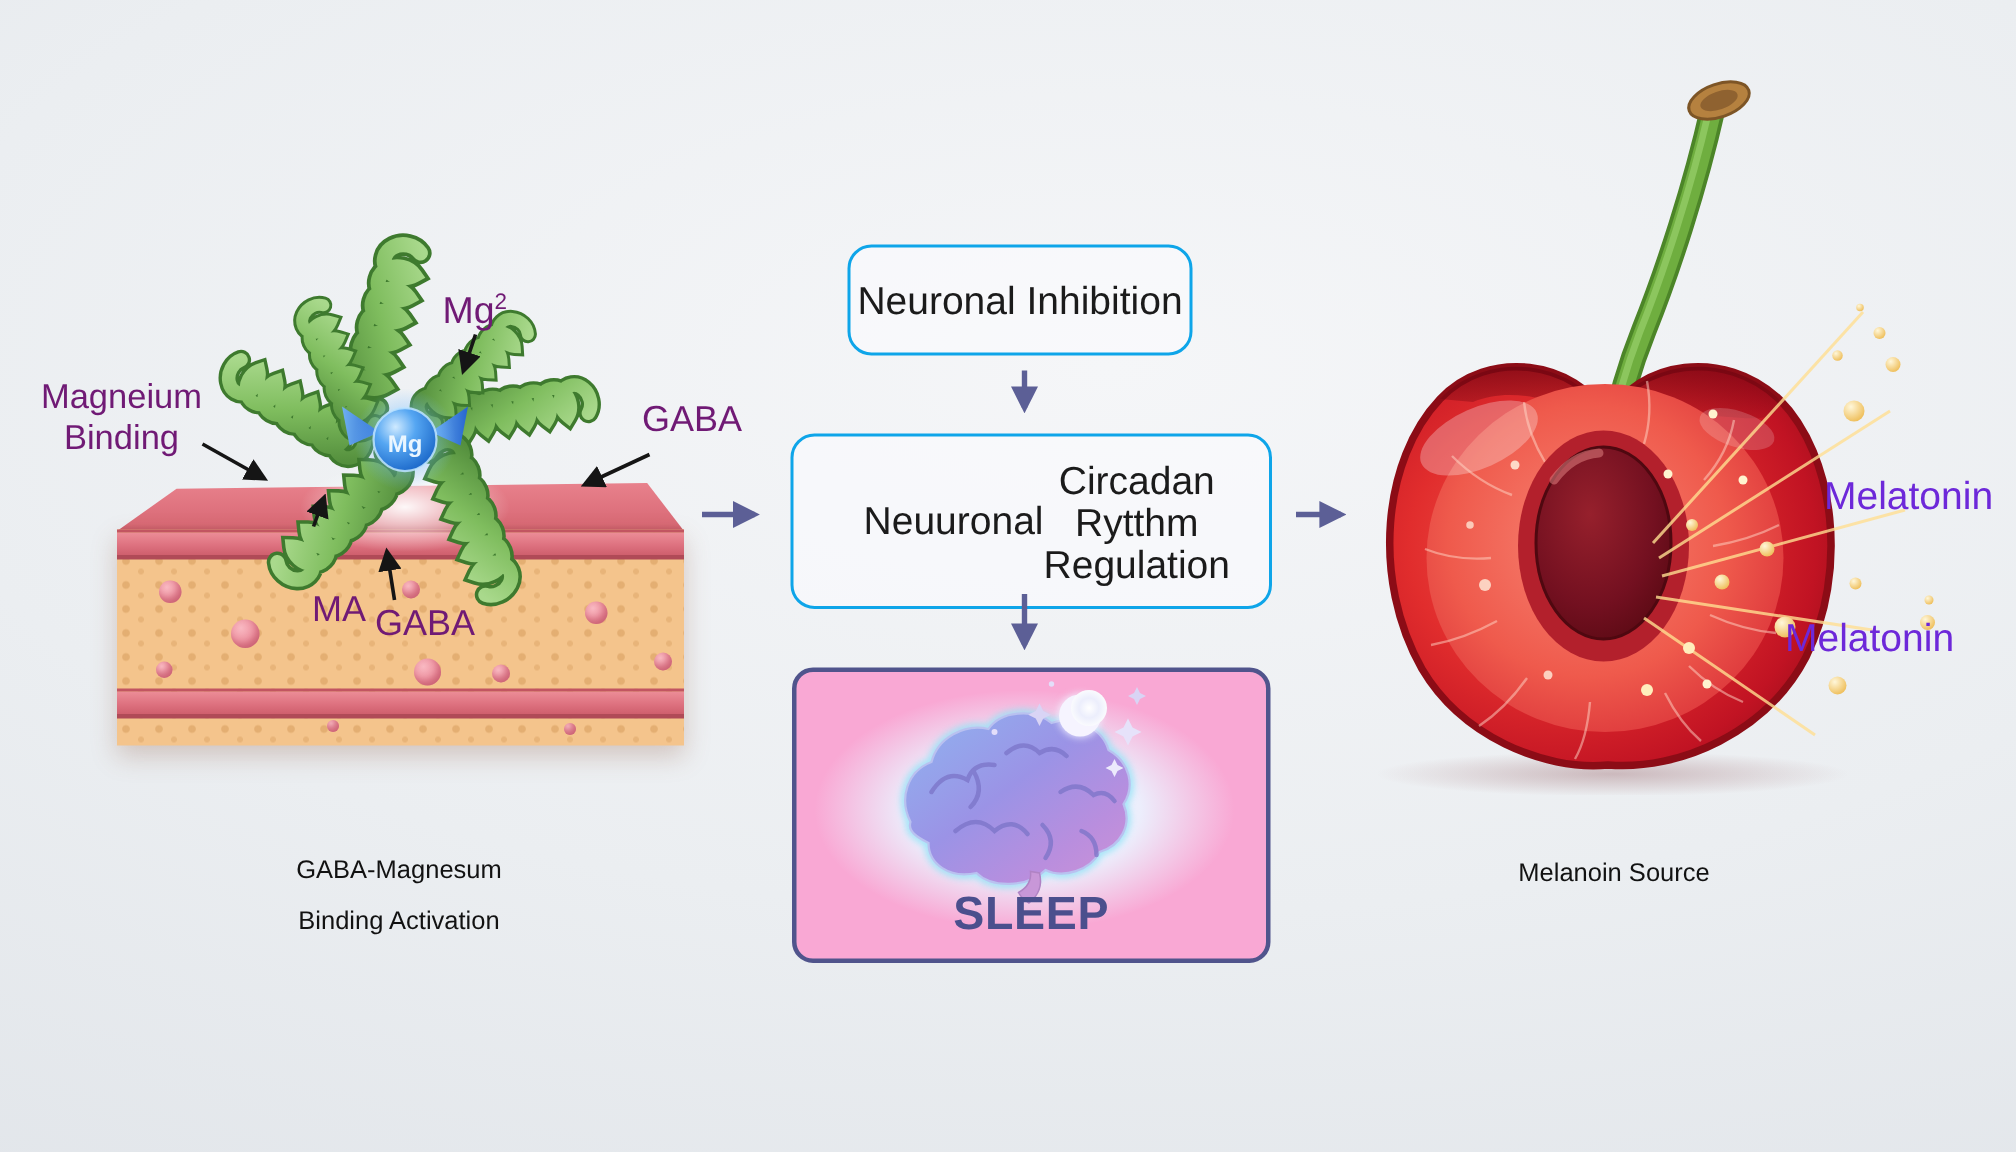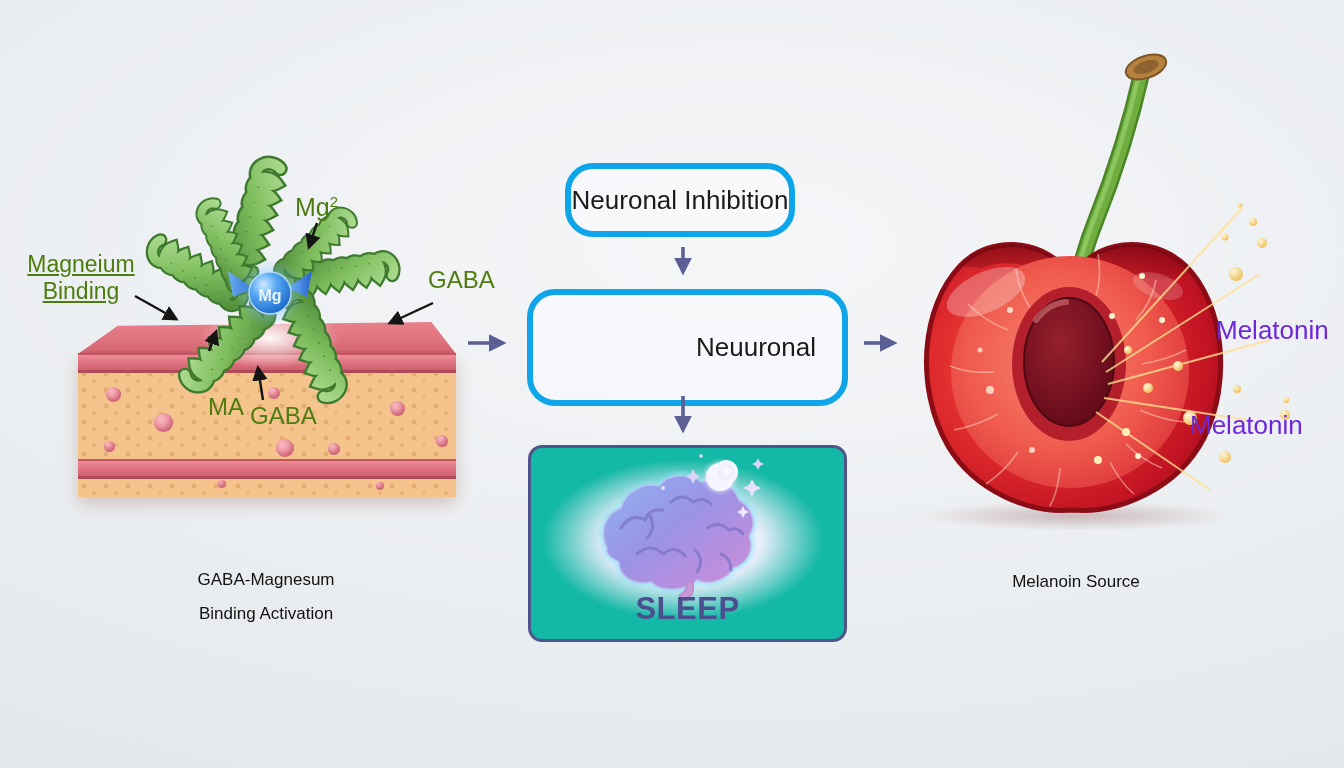--- a/index.html
+++ b/index.html
@@ -4,22 +4,22 @@
 <style>
   html,body{margin:0;padding:0;}
   body{
     width:1344px;height:768px;overflow:hidden;
     font-family:"Liberation Sans",sans-serif;
     background:radial-gradient(120% 95% at 55% 32%, #f5f6f8 0%, #ebeef1 50%, #dfe3e8 100%);
     position:relative;
   }
   .abs{position:absolute;}
   
-  .lbl{position:absolute;color:#4d7c0f;font-size:24px;line-height:27px;white-space:nowrap;}
-  .lbl.center{text-align:center;text-decoration:underline;}
+  .lbl{position:absolute;color:#701a75;font-size:24px;line-height:27px;white-space:nowrap;}
+  .lbl.center{text-align:center;}
   .cap{position:absolute;color:#121212;font-size:17px;line-height:34px;text-align:center;white-space:nowrap;}
   sup.mgsup{font-size:15px;vertical-align:super;}
   
   #membrane-top{
     left:78px;top:322px;width:378px;height:32px;
     background:linear-gradient(#e8илити 0,#e8818c 0,#d96a76 85%,#c25864 100%);
     background:linear-gradient(#e8818c 0%,#d96a76 85%,#c25864 100%);
     clip-path:polygon(0% 100%, 10.5% 12%, 93.5% 0%, 100% 100%);
   }
   #membrane-front{
@@ -31,29 +31,29 @@
     background-size:22px 16px;
     box-shadow:0 7px 16px rgba(140,85,60,.28);
   }
   .redband{position:absolute;left:0;width:100%;
     background:linear-gradient(#ec8d97 0%,#de7280 55%,#cf5f6d 100%);
     border-top:2px solid #c25561;border-bottom:3px solid #b04a57;box-sizing:border-box;}
   .vesicle{position:absolute;border-radius:50%;
     background:radial-gradient(circle at 35% 30%, #f9b9c2, #ec8c9b 60%, #da6e81);
     box-shadow:inset -2px -3px 4px rgba(186,78,99,.55);}
   
-  .fbox{position:absolute;border:6px solid #0ea5e9;border-radius:28px;
+  .fbox{position:absolute;border:2px solid #0ea5e9;border-radius:16px;
     background:rgba(252,252,255,.55);box-sizing:border-box;color:#1b1b1b;}
   #flow-box1{left:565px;top:163px;width:230px;height:74px;
     display:flex;align-items:center;justify-content:center;font-size:26px;}
   #flow-box2{left:527px;top:289px;width:321px;height:117px;
     display:flex;align-items:center;justify-content:flex-end;padding:0 26px;font-size:26px;}
   #flow-box2 .rcol{text-align:center;line-height:28px;}
   #sleep-box{left:528px;top:445px;width:319px;height:197px;border-radius:14px;
-    border:3.5px solid #50548c;background:#14b8a6;overflow:hidden;}
+    border:3.5px solid #50548c;background:#f9a8d4;overflow:hidden;}
   #sleep-label{position:absolute;left:0;right:0;bottom:12px;text-align:center;
     font-size:31px;font-weight:700;letter-spacing:.5px;color:#4b4f8d;}
   
   .mel{position:absolute;color:#6d28d9;font-size:26px;white-space:nowrap;}
 </style>
 </head>
 <body>
 
 <div id="membrane-top" class="abs"></div>
 <div id="membrane-front" class="abs">
@@ -234,20 +234,25 @@
     <circle cx="335" cy="437" r="6" fill="url(#goldG)"></circle>
   </g>
 </svg>
 
 <div id="flow-box1" class="fbox">
   <span>Neuronal Inhibition</span>
 </div>
 
 <div id="flow-box2" class="fbox">
   <span>Neuuronal</span>
+  <div class="rcol">
+    <div>Circadan</div>
+    <div>Rytthm</div>
+    <div>Regulation</div>
+  </div>
 </div>
 
 <div id="sleep-box" class="fbox">
   <svg width="315" height="190" viewBox="0 0 315 190" style="position:absolute;left:0;top:0;">
     <defs>
       <radialGradient id="sleepGlow">
         <stop offset="0" stop-color="#ffffff"></stop>
           <stop offset=".55" stop-color="#eceefc"></stop>
         <stop offset="1" stop-color="rgba(236,238,252,0)"></stop>
       </radialGradient>

